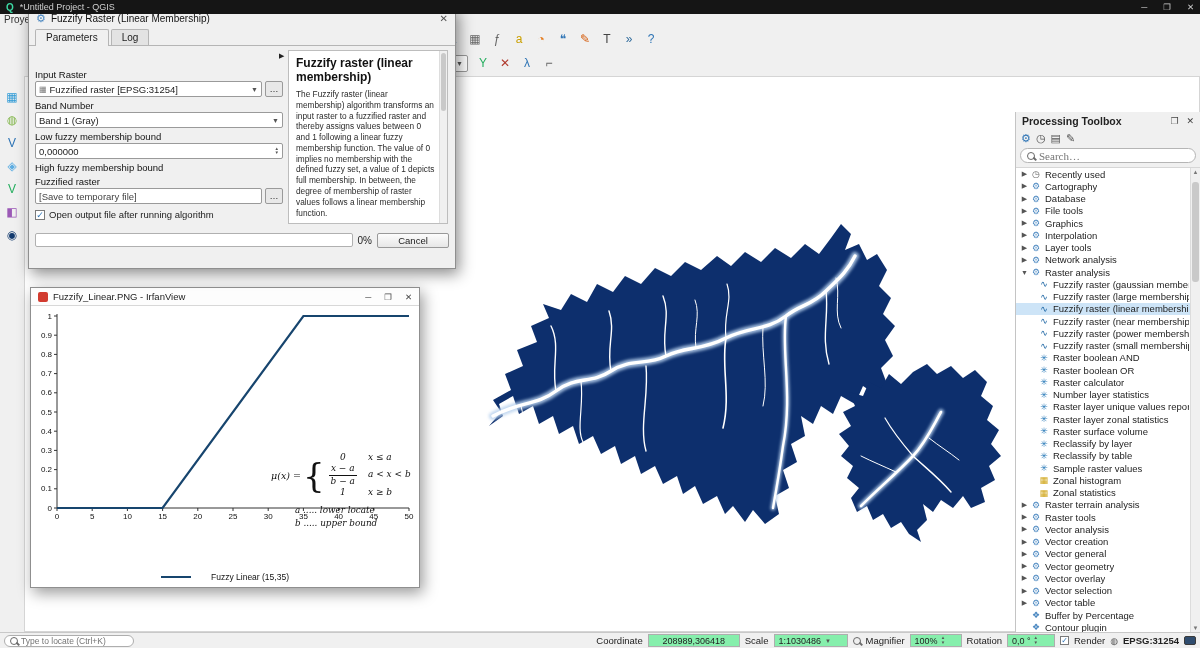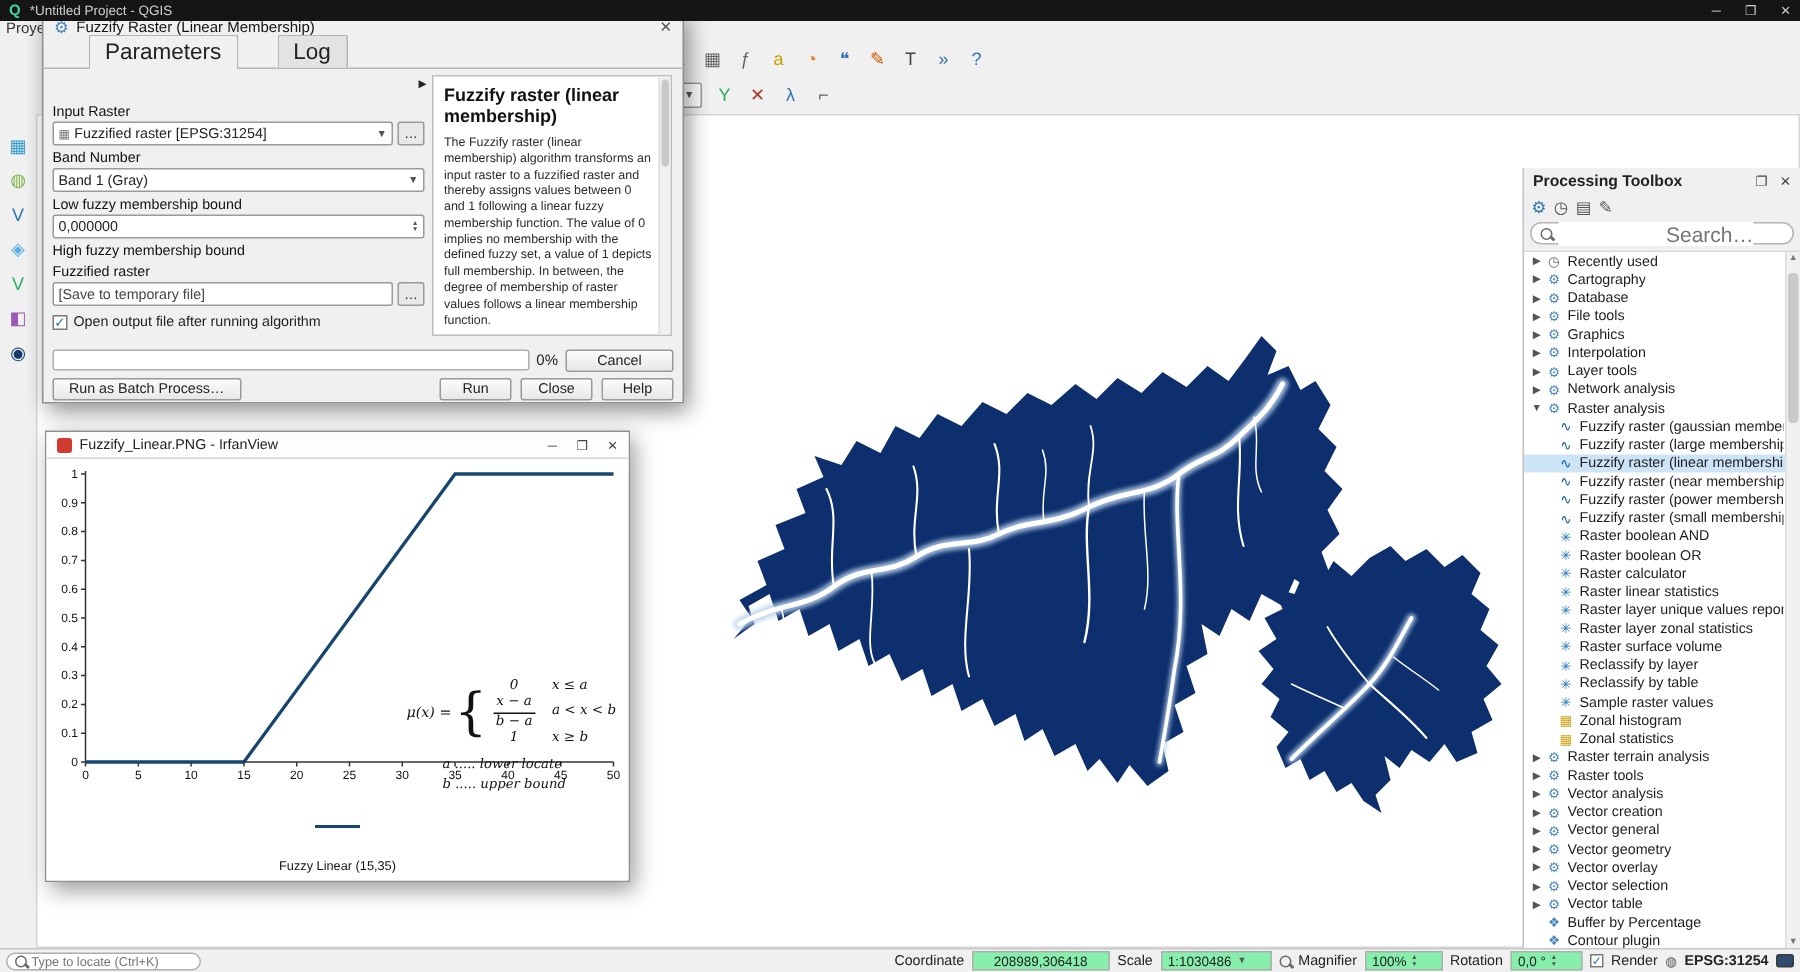--- a/index.html
+++ b/index.html
@@ -35,22 +35,22 @@
 
   
   .toolbox { position:absolute; right:0; top:112px; width:185px; bottom:16px; background:#f0f0f0;
              border-left:1px solid #c4c4c4; z-index:3; }
   .tb-header { height:17px; display:flex; align-items:center; padding:0 6px; }
   .tb-title { font-weight:bold; font-size:10.5px; }
   .tb-hbtns { margin-left:auto; display:flex; gap:8px; font-size:9px; color:#444; }
   .tb-tools { height:18px; display:flex; align-items:center; gap:5px; padding:0 5px; }
   .tb-search { margin:1px 4px 3px 4px; height:15px; background:#fff; border:1px solid #b5b5b5; border-radius:8px;
                display:flex; align-items:center; gap:4px; padding:0 6px; }
-  .tb-search input { border:none; outline:none; width:130px; font-size:14px; color:#444;
-                     font-family:Liberation Sans, sans-serif;text-align:right; }
+  .tb-search input { border:none; outline:none; width:130px; font-size:11px; color:#444;
+                     font-family:Liberation Serif, serif; }
   .treewrap { position:absolute; top:55px; left:0; right:0; bottom:0; background:#fff;
               border-top:1px solid #d6d6d6; overflow:hidden; }
   .trow { height:12.25px; display:flex; align-items:center; white-space:nowrap; font-size:9.5px;
           padding-right:11px; cursor:default; }
   .trow.selected { background:#cde4f7; }
   .trow .chev { width:11px; text-align:center; font-size:7px; color:#555; flex:none; }
   .trow .ticon { width:12px; text-align:center; font-size:9px; flex:none; }
   .trow .tlabel { margin-left:3px; color:#1d1d1d; overflow:hidden; }
   .tb-scroll { position:absolute; right:0; top:0; bottom:0; width:10px; background:#f0f0f0; border-left:1px solid #dcdcdc; }
   .tb-thumb { position:absolute; left:1px; right:1px; top:14px; height:100px; background:#c9c9c9; border-radius:3px; }
@@ -77,22 +77,22 @@
   .sb-check { width:9px; height:9px; background:#fff; border:1px solid #7a7a7a; font-size:8px; line-height:8px;
               text-align:center; color:#2e74b5; }
 
   
   .fz-dialog { position:absolute; left:28px; top:7px; width:428px; height:262px; background:#f0f0f0;
                border:1px solid #8f8f8f; box-shadow:3px 5px 14px rgba(0,0,0,.45); z-index:20; font-size:10px; }
   .fz-title { height:20px; display:flex; align-items:center; gap:5px; padding:0 7px; }
   .fz-title .t { font-size:10px; color:#111; }
   .fz-close { margin-left:auto; color:#555; font-size:10px; }
   .fz-tabs { height:18px; display:flex; align-items:flex-end; padding-left:6px; border-bottom:1px solid #b5b5b5; }
-  .fz-tab { padding:2px 10px 2px 10px; font-size:15px; border:1px solid #b5b5b5; border-bottom:none;
-            background:#e3e3e3; margin-right:2px; border-radius:2px 2px 0 0;margin-left:24px; }
+  .fz-tab { padding:2px 10px 2px 10px; font-size:10px; border:1px solid #b5b5b5; border-bottom:none;
+            background:#e3e3e3; margin-right:2px; border-radius:2px 2px 0 0; }
   .fz-tab.active { background:#f0f0f0; position:relative; top:1px; padding-bottom:3px; }
   .fz-form { position:absolute; left:6px; top:58px; width:248px; }
   .fz-label { margin:3px 0 1px 0; font-size:9.5px; color:#111; }
   .fz-combo, .fz-spin, .fz-file { height:16px; background:#fff; border:1px solid #9a9a9a; border-radius:2px;
             display:flex; align-items:center; padding:0 3px; font-size:9.5px; }
   .fz-row { display:flex; gap:3px; align-items:center; }
   .fz-combo { flex:1; gap:3px; } .fz-combo .arrow { margin-left:auto; font-size:7px; color:#555; }
   .fz-browse { width:18px; height:16px; background:#e8e8e8; border:1px solid #9a9a9a; border-radius:2px;
                font-size:9px; text-align:center; line-height:14px; }
   .fz-spin { width:100%; } .fz-spin .spins { margin-left:auto; }
@@ -129,21 +129,21 @@
   .f-brace { font-size:34px; font-weight:200; font-style:normal; line-height:0.9; }
   .f-cases { border-collapse:collapse; }
   .f-cases td { padding:0 2px; font-size:9px; line-height:1.25; }
   .f-cond { padding-left:9px !important; }
   .frac { display:inline-block; text-align:center; vertical-align:middle; }
   .frac .num { display:block; border-bottom:0.8px solid #111; padding:0 2px; }
   .frac .den { display:block; padding:0 2px; }
   .f-notes { position:absolute; left:264px; top:198px; font-family:"DejaVu Serif", serif; font-style:italic;
              font-size:8.8px; line-height:1.45; color:#111; }
   .iv-legend { position:absolute; bottom:5px; left:0; right:0; display:flex; align-items:center;
-               justify-content:center; gap:20px; font-size:8.5px; color:#111;flex-direction:column; }
+               justify-content:center; gap:20px; font-size:8.5px; color:#111; }
   .legend-line { width:30px; height:2.5px; }
 
   svg text { font-family:"Liberation Sans", sans-serif; }
 </style>
 </head>
 <body>
 
 <div class="titlebar">
   <span class="q-logo">Q</span>
   <span>*Untitled Project - QGIS</span>
@@ -375,21 +375,21 @@
       <div class="trow" style="padding-left: 22px;">
         <span class="ticon" style="color: rgb(43, 123, 185);">✳</span>
         <span class="tlabel">Raster boolean OR</span>
       </div>
       <div class="trow" style="padding-left: 22px;">
         <span class="ticon" style="color: rgb(43, 123, 185);">✳</span>
         <span class="tlabel">Raster calculator</span>
       </div>
       <div class="trow" style="padding-left: 22px;">
         <span class="ticon" style="color: rgb(43, 123, 185);">✳</span>
-        <span class="tlabel">Raster linear statistics</span>
+        <span class="tlabel">Number layer statistics</span>
       </div>
       <div class="trow" style="padding-left: 22px;">
         <span class="ticon" style="color: rgb(43, 123, 185);">✳</span>
         <span class="tlabel">Raster layer unique values report</span>
       </div>
       <div class="trow" style="padding-left: 22px;">
         <span class="ticon" style="color: rgb(43, 123, 185);">✳</span>
         <span class="tlabel">Raster layer zonal statistics</span>
       </div>
       <div class="trow" style="padding-left: 22px;">
@@ -533,27 +533,20 @@
     </div>
     <div class="fz-hscroll">
         <div class="fz-hthumb"></div>
       </div>
   </div>
 
   <div class="fz-progressrow">
     <div class="fz-progress"></div>
     <span>0%</span>
     <span class="fz-btn" style="width:72px">Cancel</span>
-  </div>
-  <div class="fz-buttonrow">
-    <span class="fz-btn">Run as Batch Process…</span>
-    <span class="fz-spacer"></span>
-    <span class="fz-btn" style="width:48px">Run</span>
-    <span class="fz-btn" style="width:48px">Close</span>
-    <span class="fz-btn" style="width:48px">Help</span>
   </div>
 </div>
 
 <div class="iv-window">
   <div class="iv-title">
     <span class="iv-logo"></span>
     <span>Fuzzify_Linear.PNG - IrfanView</span>
     <span class="iv-controls">
       <span>─</span>
       <span>❐</span>

